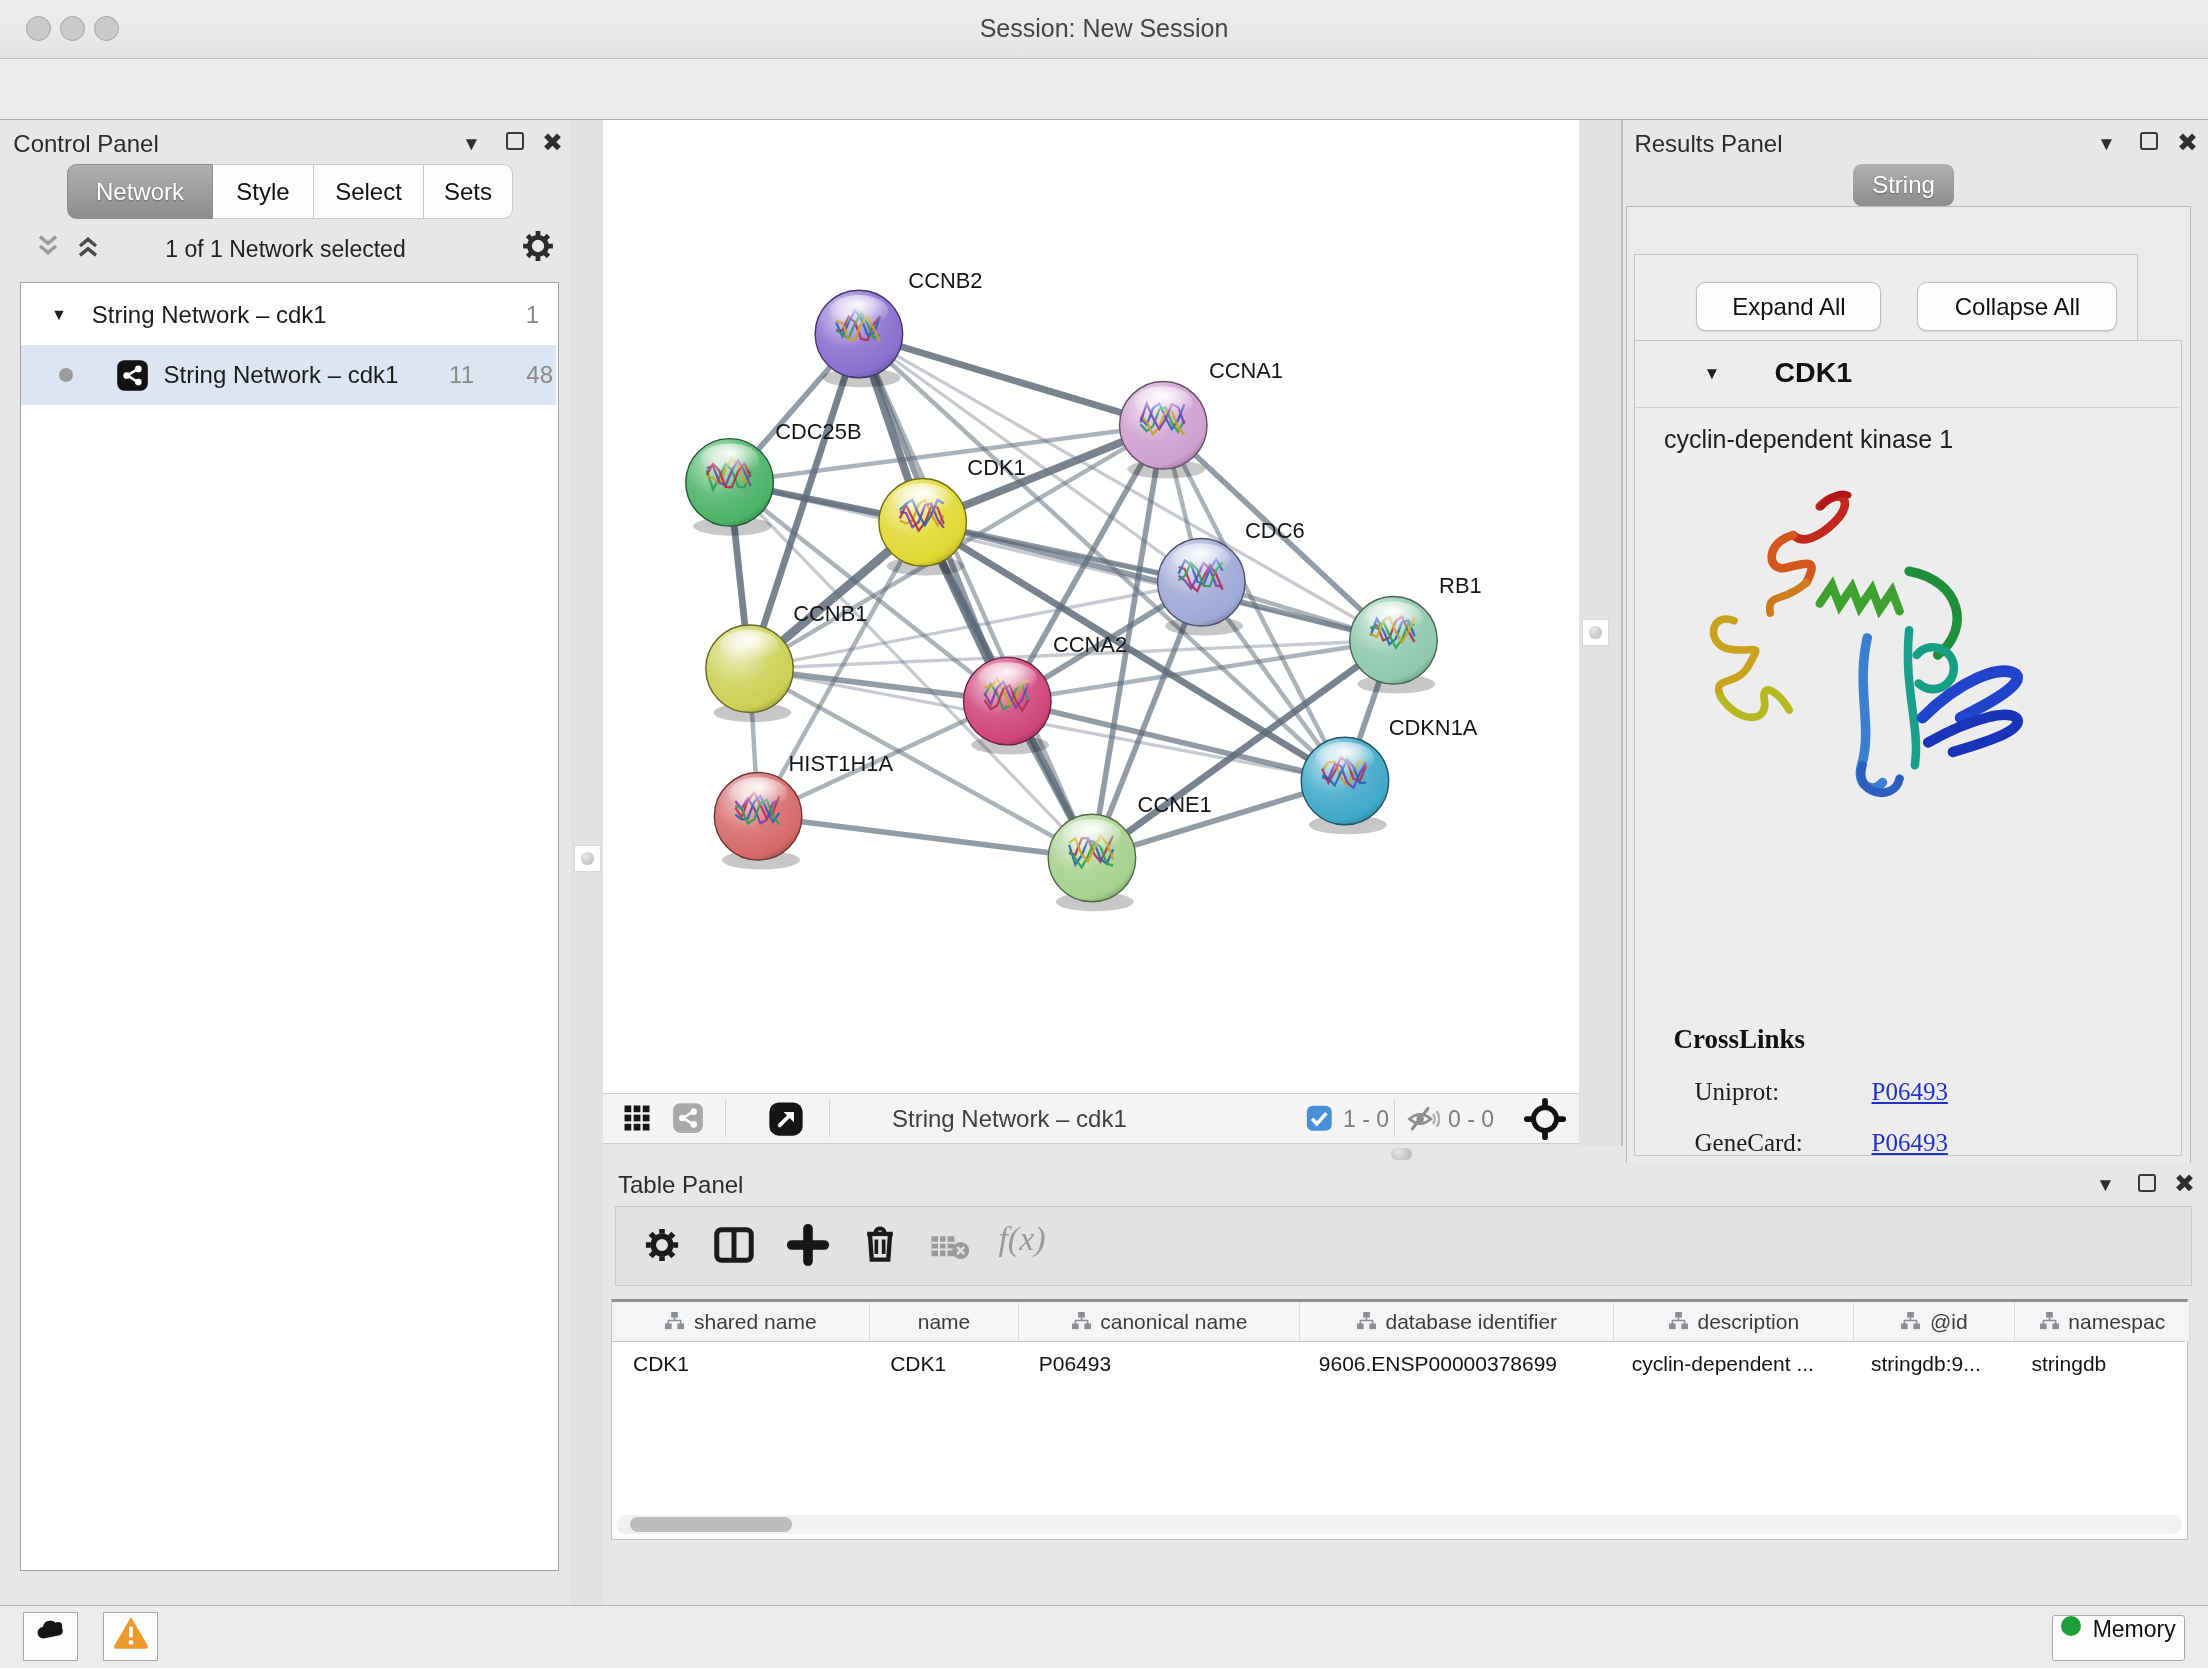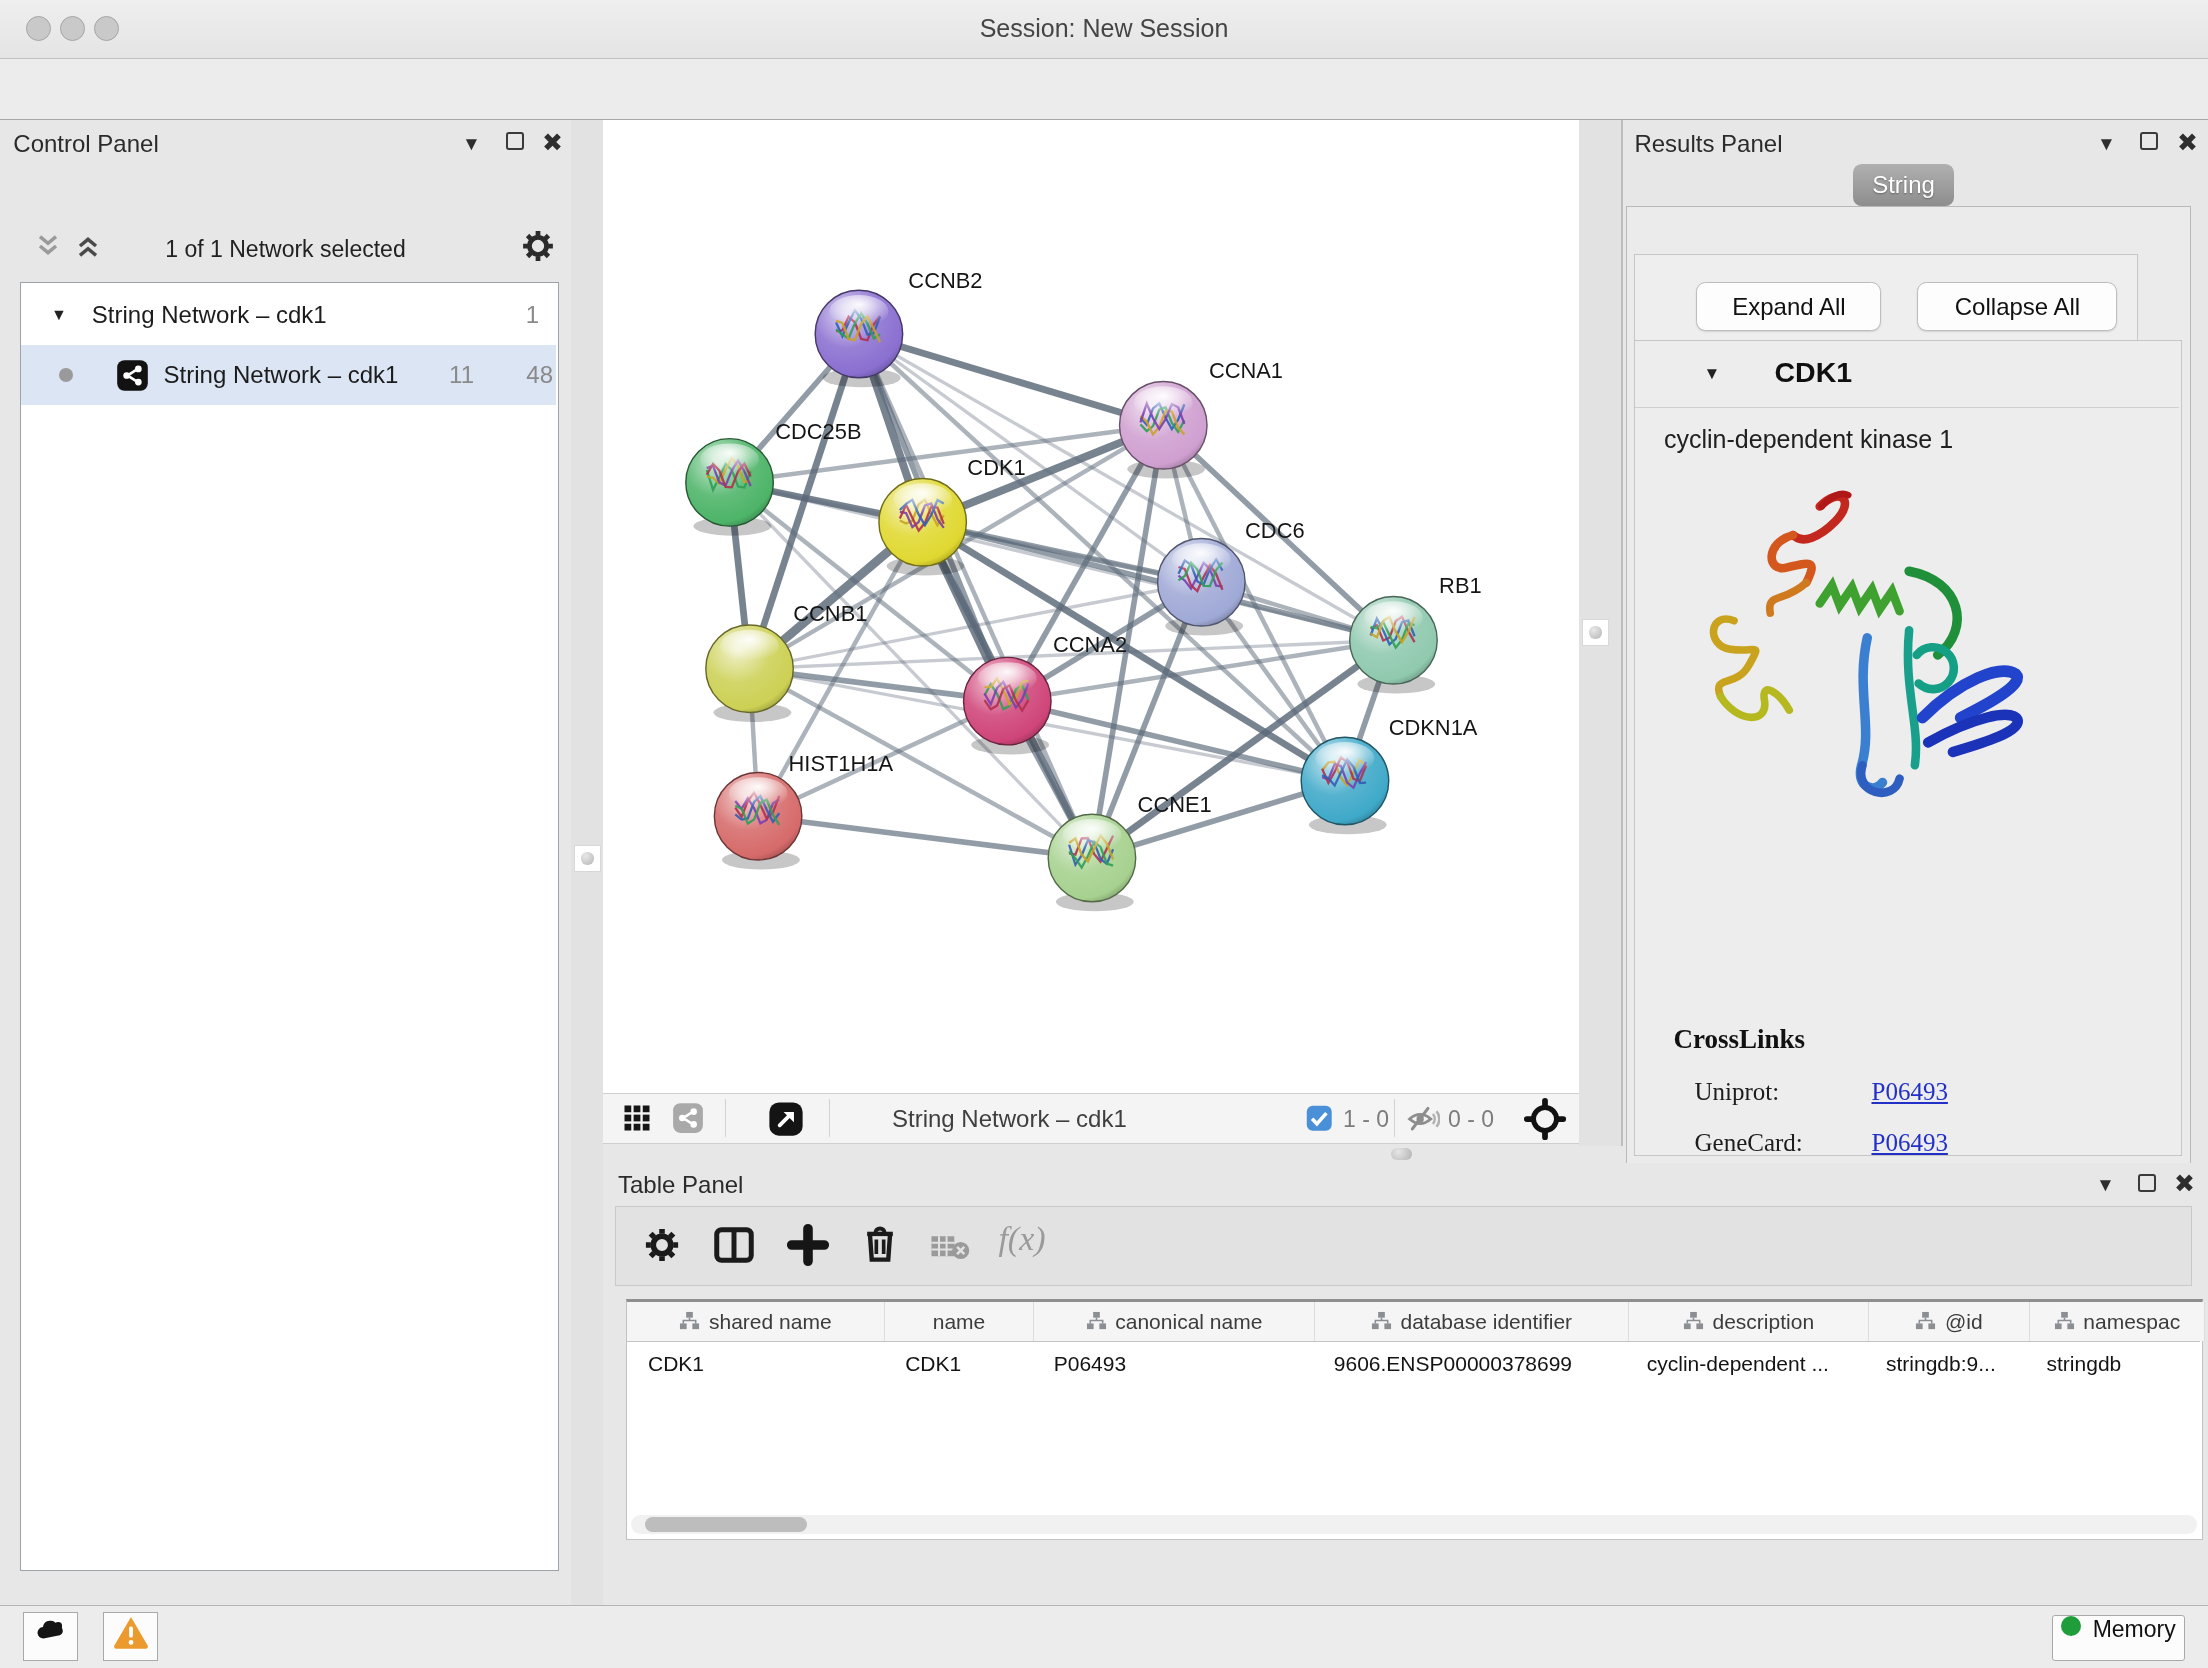--- a/index.html
+++ b/index.html
@@ -182,20 +182,26 @@
       <text x="12" y="17.5" text-anchor="middle" font-size="15" font-weight="bold" fill="#fff" font-family="Liberation Sans, sans-serif">?</text>
     </svg>
   </div>
 
   <div class="ab" style="left:0;top:120px;width:571px;height:1486px;background:#e7e7e7;">
     <div class="ab panel-title" style="left:13.3px;top:9.5px;">Control Panel</div>
     <div class="ab dd" style="left:462px;top:13.3px;">▼</div>
     <div class="ab floatbox" style="left:506px;top:12.4px;"></div>
     <div class="ab closex" style="left:542px;top:7.6px;">✖</div>
 
+    <div class="seg" style="left:67px;top:44px;">
+      <div class="tab sel" style="width:146px;">Network</div>
+      <div class="tab" style="width:101px;">Style</div>
+      <div class="tab" style="width:110px;">Select</div>
+      <div class="tab" style="width:89px;">Sets</div>
+    </div>
 
     <svg class="ab" style="left:32px;top:110px;" width="32" height="32" viewBox="0 0 24 24">
       <path d="M6,5 l6,5 l6,-5 M6,12 l6,5 l6,-5" fill="none" stroke="#9a9a9a" stroke-width="2.6"></path>
     </svg>
     <svg class="ab" style="left:72px;top:110px;" width="32" height="32" viewBox="0 0 24 24">
       <path d="M6,19 l6,-5 l6,5 M6,12 l6,-5 l6,5" fill="none" stroke="#4a4a4a" stroke-width="2.6"></path>
     </svg>
     <div class="ab" style="left:0;top:116px;width:571px;text-align:center;font-size:23px;color:#222;">1 of 1 Network selected</div>
     <svg class="ab" style="left:519px;top:107px;" width="38" height="38" viewBox="0 0 24 24">
       <circle cx="12" cy="12" r="5.4" fill="none" stroke="#2b2b2b" stroke-width="3"></circle>
@@ -614,21 +620,21 @@
       </svg>
       <svg class="ab" style="left:314px;top:25px;" width="40" height="28.5" viewBox="0 0 28 20">
         <rect x="1" y="3" width="16" height="14" fill="#9a9a9a"></rect>
         <path d="M1,7.6 h16 M1,12.2 h16 M6.3,3 v14 M11.6,3 v14" stroke="#e2e2e2" stroke-width="1.4"></path>
         <circle cx="21.5" cy="13" r="6" fill="#9a9a9a"></circle>
         <path d="M19,10.5 l5,5 M24,10.5 l-5,5" stroke="#e2e2e2" stroke-width="1.8"></path>
       </svg>
       <div class="ab serif" style="left:382px;top:13.3px;font-size:34px;font-style:italic;color:#9a9a9a;">f(x)</div>
     </div>
 
-    <div class="ab" style="left:23px;top:136px;width:1577px;height:241px;background:#fff;border:1.9px solid #c2c2c2;border-top:3.8px solid #8f8f8f;">
+    <div class="ab" style="left:8px;top:136px;width:1577px;height:241px;background:#fff;border:1.9px solid #c2c2c2;border-top:3.8px solid #8f8f8f;">
       <div class="ab" id="tbl-head" style="left:0;top:0;display:flex;">
           <div class="hcell" style="width: 258px;">
             <svg width="21" height="21" viewBox="0 0 22 22">
               <g fill="#8b8f94">
                 <rect x="7.5" y="1" width="7" height="6"></rect>
                 <rect x="1" y="13" width="7" height="6"></rect>
                 <rect x="14" y="13" width="7" height="6"></rect>
               </g>
               <path d="M11,7 v3 M4.5,13 v-3 h13 v3" stroke="#8b8f94" stroke-width="1.6" fill="none"></path>
             </svg>

